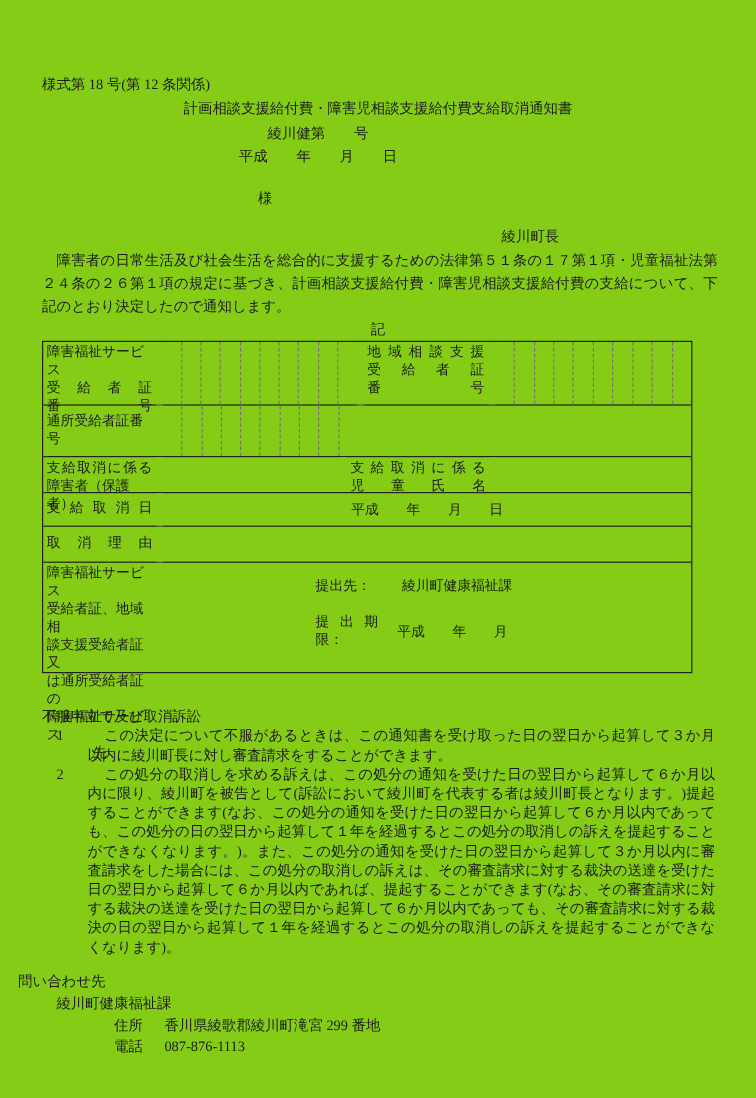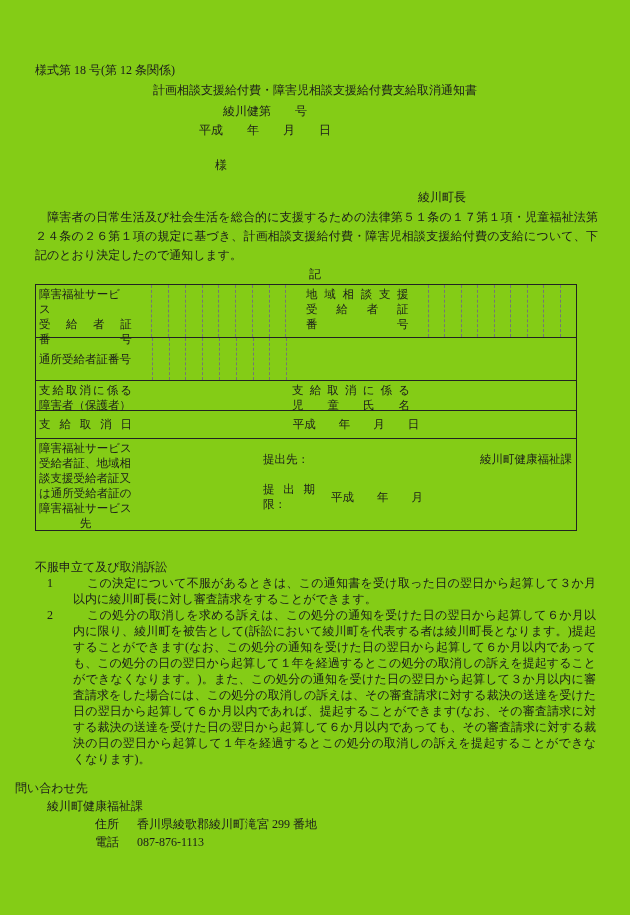--- a/index.html
+++ b/index.html
@@ -14,36 +14,36 @@
   .ref-block { text-align:center; padding-right:100px; margin-top:4px; line-height:19px; }
   .addressee { padding-left:215px; margin-top:17px; line-height:16px; }
   .issuer { padding-left:418px; margin-top:16px; line-height:16px; }
   .body-par { margin:3px 32px 0 35px; line-height:19px; text-align:justify; }
   .record-mark { text-align:center; margin-top:1px; line-height:16px; }
 
   .tbl { margin:2px 0 0 35px; width:542px; border:1px solid #222; box-sizing:border-box; font-size:11.5px; }
   .trow { display:flex; box-sizing:border-box; }
   .trow + .trow { border-top:1px solid #222; }
   .cell { box-sizing:border-box; }
-  .br { border-right:1px solid #84cc16; }
+  .br { border-right:6px solid #84cc16; }
   .label-cell { padding:2px 3px; line-height:15px; }
   .vcenter { display:flex; flex-direction:column; justify-content:center; }
   .spread { text-align:justify; text-align-last:justify; }
   .center-line { text-align:center; }
   .digits { display:flex; }
   .digits i { flex:1; border-right:1px dashed #767676; }
   .digits i:last-child { border-right:none; }
   .r1 { height:52px; } .r2 { height:43px; } .r3 { height:30px; }
   .r4 { height:28px; } .r5 { height:30px; } .r6 { height:92px; }
   .wA { width:100px; } .w1d { width:168px; } .wB { width:110px; } .w2d { width:164px; }
   .w3e { width:153px; } .wB3 { width:125px; }
   .grow { flex:1; }
   .value-center { flex:1; display:flex; align-items:center; justify-content:center; }
   .r6-content { flex:1; padding:13px 4px 0 127px; line-height:15px; }
-  .submit-line { display:flex; gap:26px;justify-content:space-between; }
+  .submit-line { display:flex; gap:26px; }
   .deadline-group { display:flex; align-items:center; gap:16px; margin-top:15px; }
   .deadline-label { width:52px; line-height:15px; }
 
   .appeal-h { margin:28px 0 0 35px; line-height:16px; }
   .appeal-item { position:relative; margin:0 34px 0 73px; line-height:16px; text-align:justify; text-indent:14px; }
   .appeal-item .num { position:absolute; left:-26px; top:0; text-indent:0; }
 
   .inq-h { margin:12px 0 0 15px; line-height:18px; }
   .inq-office { margin-left:47px; line-height:18px; }
   .inq-row { margin-left:95px; display:flex; line-height:18px; }
@@ -139,20 +139,26 @@
       <div class="cell grow"></div>
     </div>
 
     <div class="trow r4">
       <div class="cell wA br label-cell vcenter">
         <div class="spread">支給取消日</div>
       </div>
       <div class="cell value-center">平成　　年　　月　　日</div>
     </div>
 
+    <div class="trow r5">
+      <div class="cell wA br label-cell vcenter">
+        <div class="spread">取消理由</div>
+      </div>
+      <div class="cell grow"></div>
+    </div>
 
     <div class="trow r6">
       <div class="cell wA br label-cell">
         <div>障害福祉サービス</div>
         <div>受給者証、地域相</div>
         <div>談支援受給者証又</div>
         <div>は通所受給者証の</div>
         <div>障害福祉サービス</div>
         <div class="center-line">先</div>
       </div>

